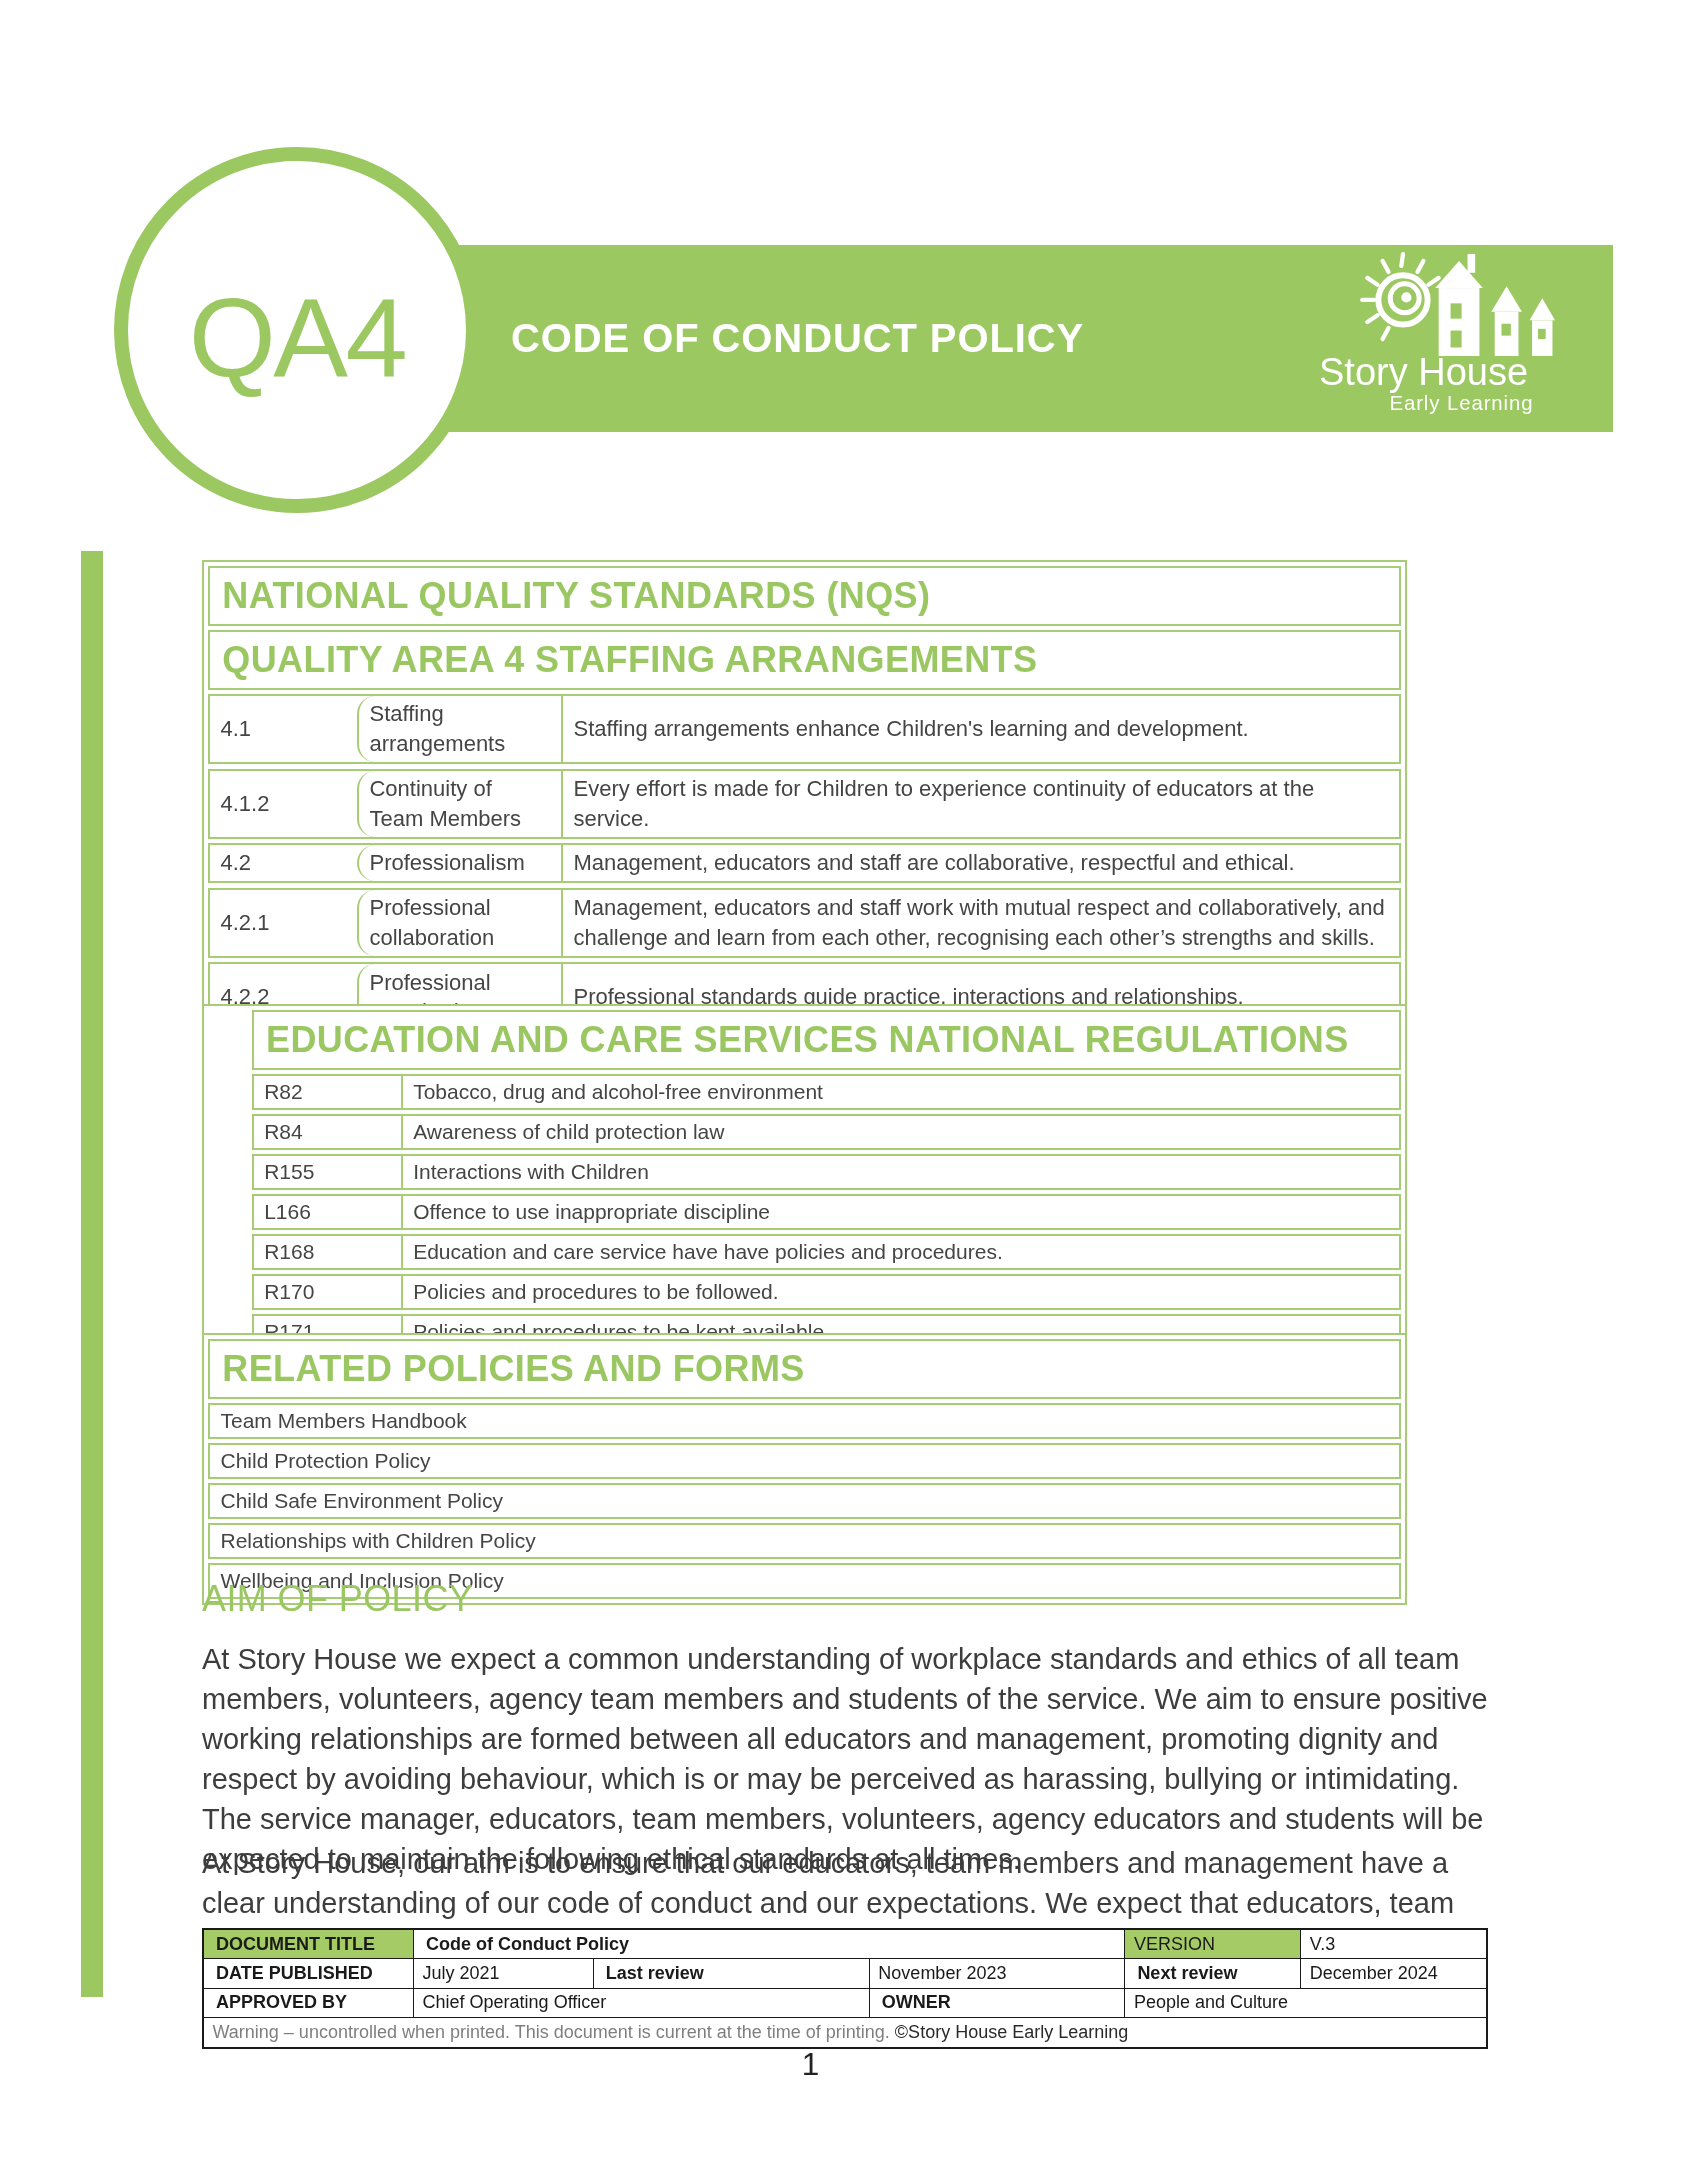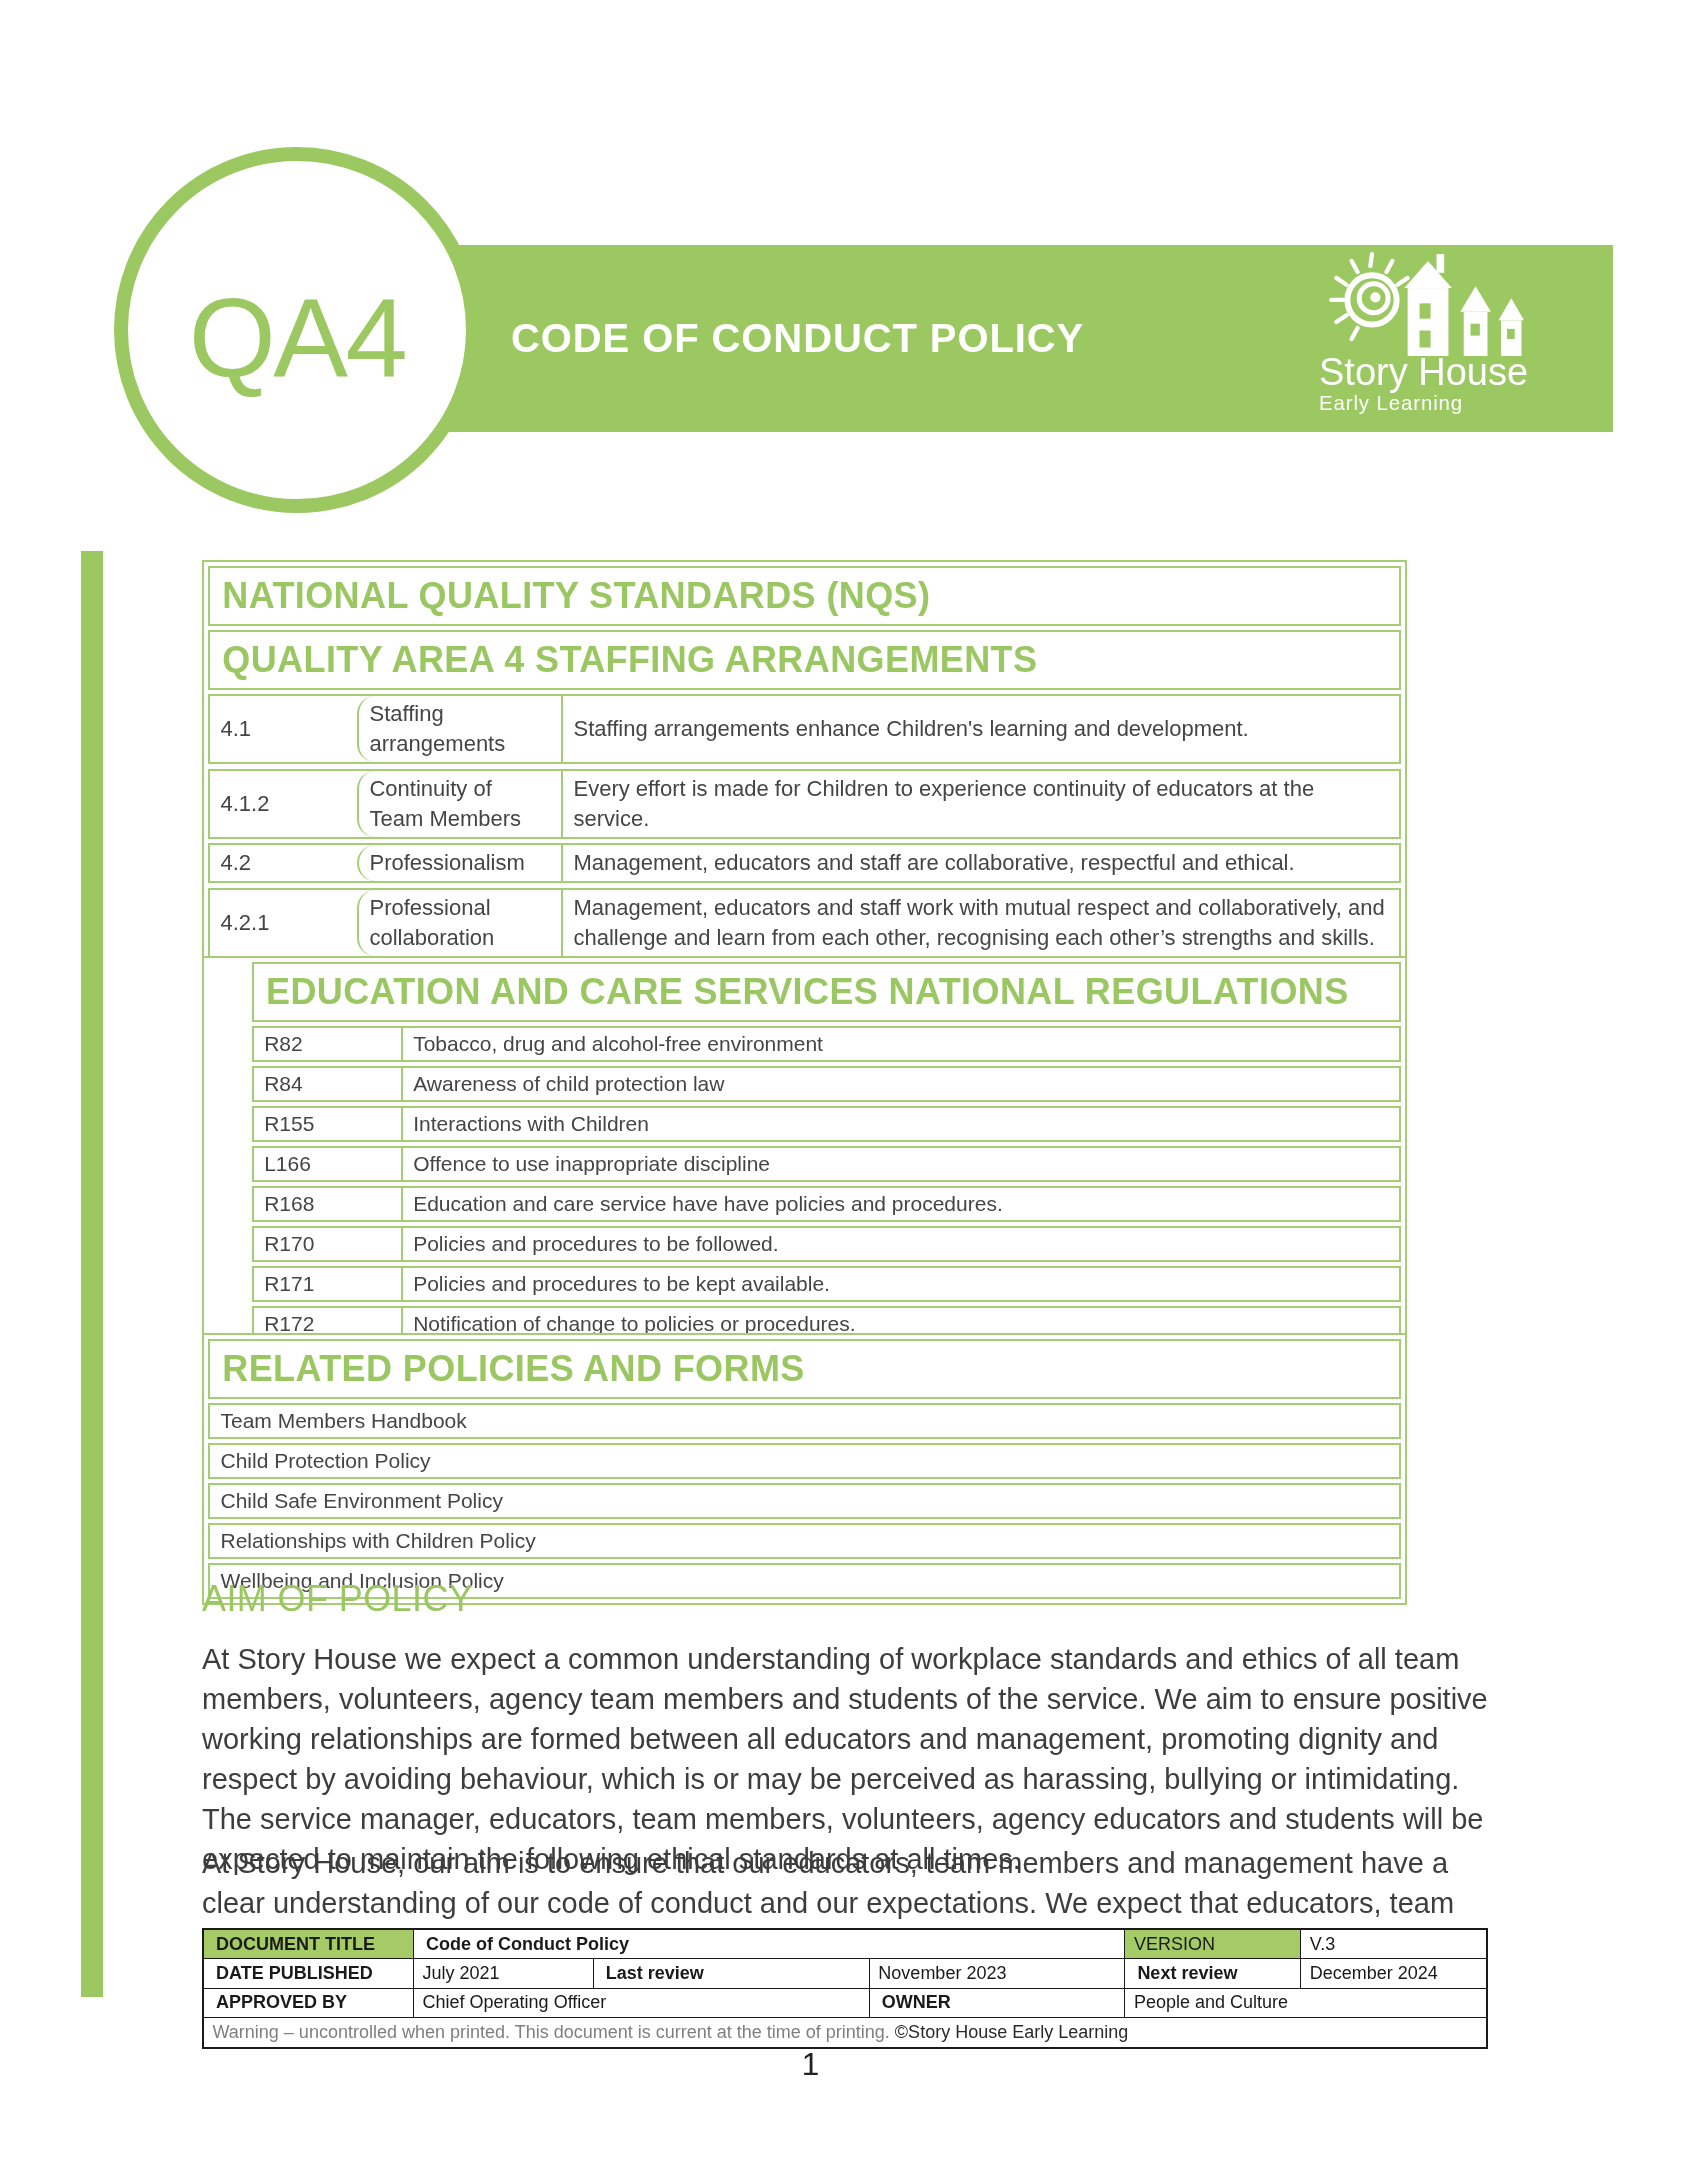--- a/index.html
+++ b/index.html
@@ -17,21 +17,21 @@
     color:#ffffff;font-size:40px;font-weight:bold;letter-spacing:0.9px;
   }
   .qa-circle{
     position:absolute;left:114px;top:147px;width:366px;height:366px;border-radius:50%;
     background:#ffffff;border:14.5px solid var(--green);box-sizing:border-box;
     display:flex;align-items:center;justify-content:center;
   }
   .qa-circle span{color:var(--green);font-size:112px;letter-spacing:-2.6px;line-height:1;margin-top:15.3px;}
   .logo{
     position:absolute;left:1319px;top:249px;width:290px;height:182px;color:#ffffff;
-    display:flex;flex-direction:column;align-items:flex-start;
+    display:flex;flex-direction:column;align-items:center;
   }
   .logo svg{display:block;margin-right:15.3px;}
   .logo-name{font-size:38px;line-height:1;width:100%;text-align:left;letter-spacing:0px;margin-top:-3.4px;}
   .logo-sub{font-size:20.4px;line-height:1.2;letter-spacing:0.9px;margin-right:5.1px;}
   
   .vbar{position:absolute;left:81px;top:551px;width:22px;height:1446px;background:var(--green);}
   
   .gtable{
     position:absolute;left:202px;width:1205px;box-sizing:border-box;
     border:2.6px solid var(--green-border);padding:4.3px;
@@ -150,21 +150,21 @@
         </div>
       
         <div class="grow">
           <div class="gcell c-code">4.2.2</div>
           <div class="gcell c-name">Professional Standards</div>
           <div class="gcell c-desc">Professional standards guide practice, interactions and relationships.</div>
         </div>
       </div>
   </div>
 
-  <div class="gtable slim" id="regs" style="top:956px;padding-left:48px;">
+  <div class="gtable slim" id="regs" style="top:1004px;padding-left:48px;">
     <div class="grow">
       <div class="ghead">EDUCATION AND CARE SERVICES NATIONAL REGULATIONS</div>
     </div>
     <div style="display:contents;">
       
     
         <div class="grow">
           <div class="gcell c-code">R82</div>
           <div class="gcell c-desc">Tobacco, drug and alcohol-free environment</div>
         </div>

